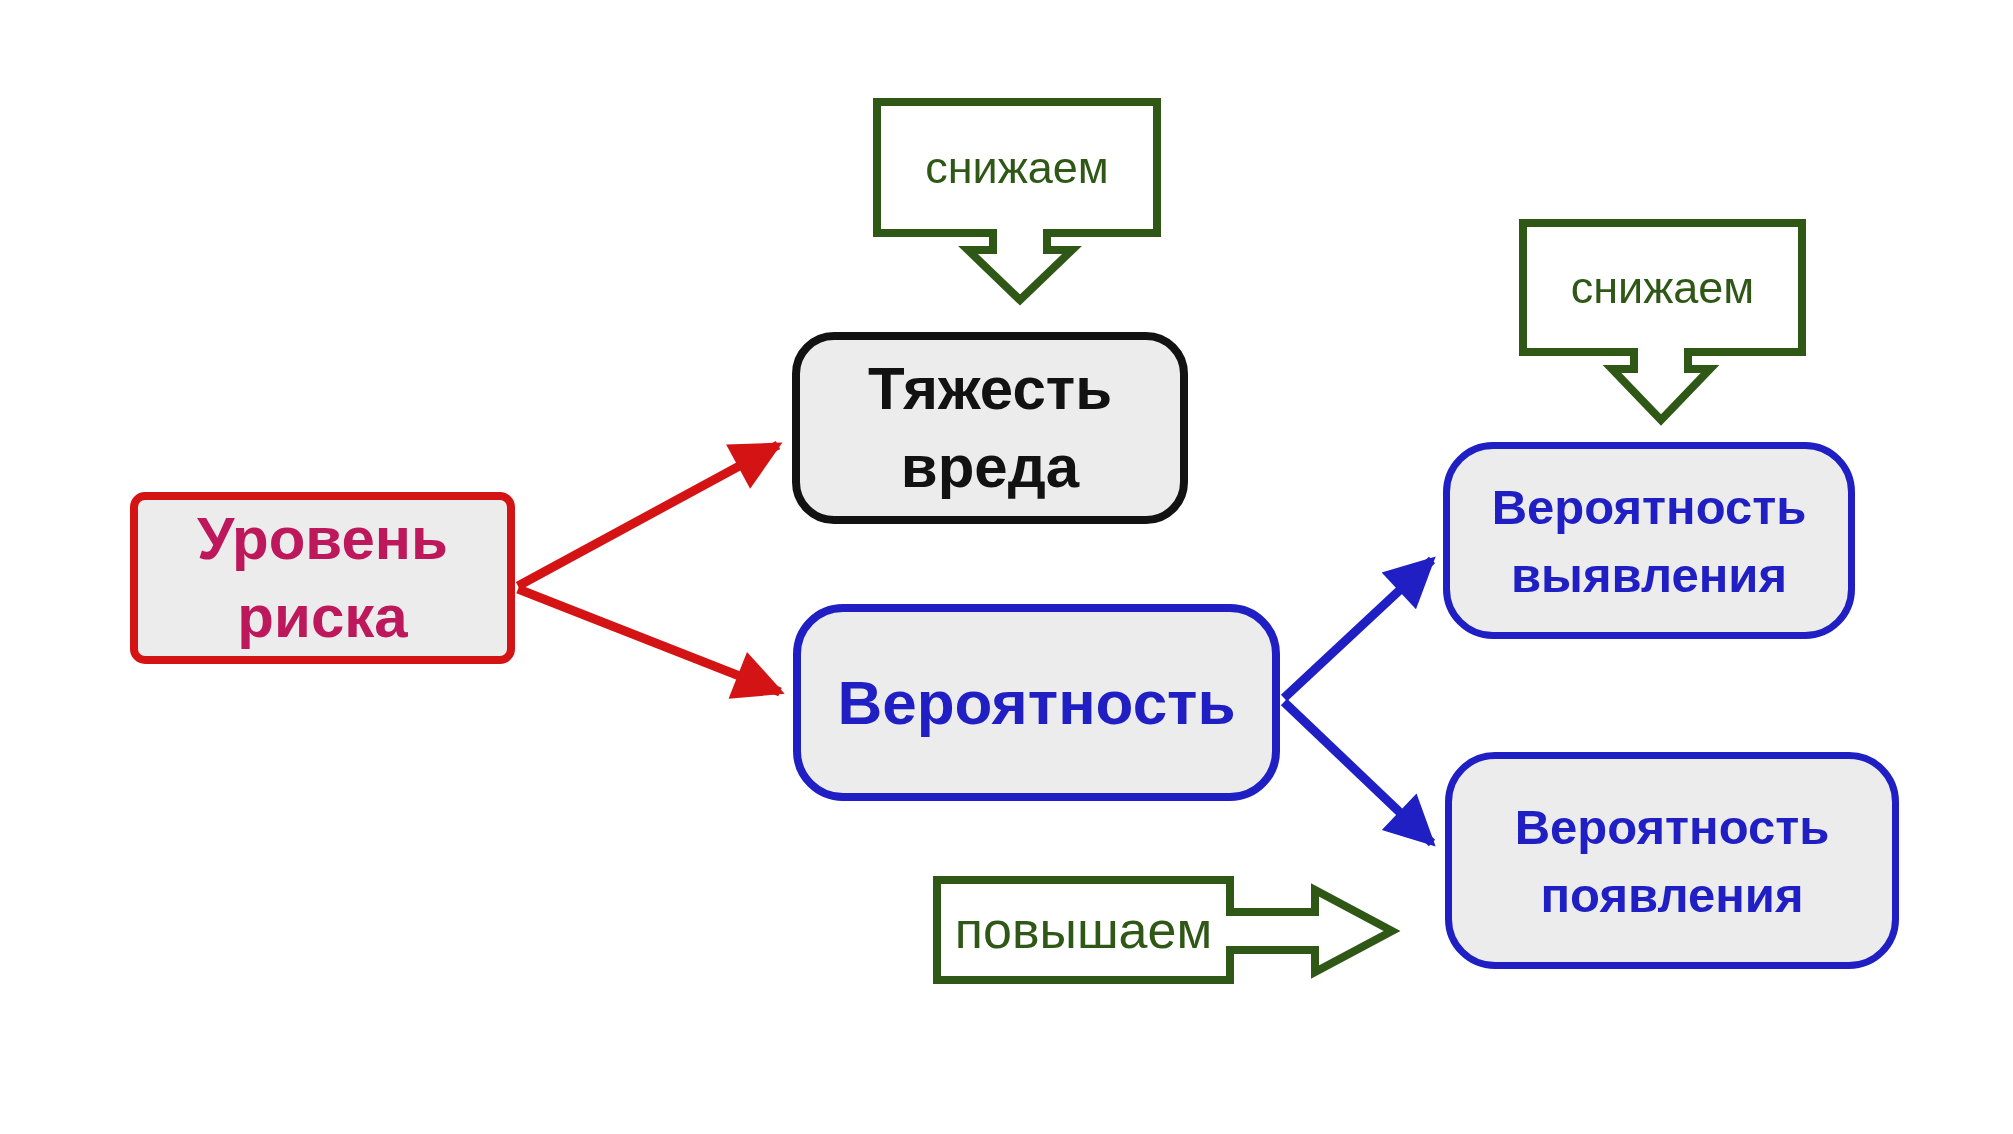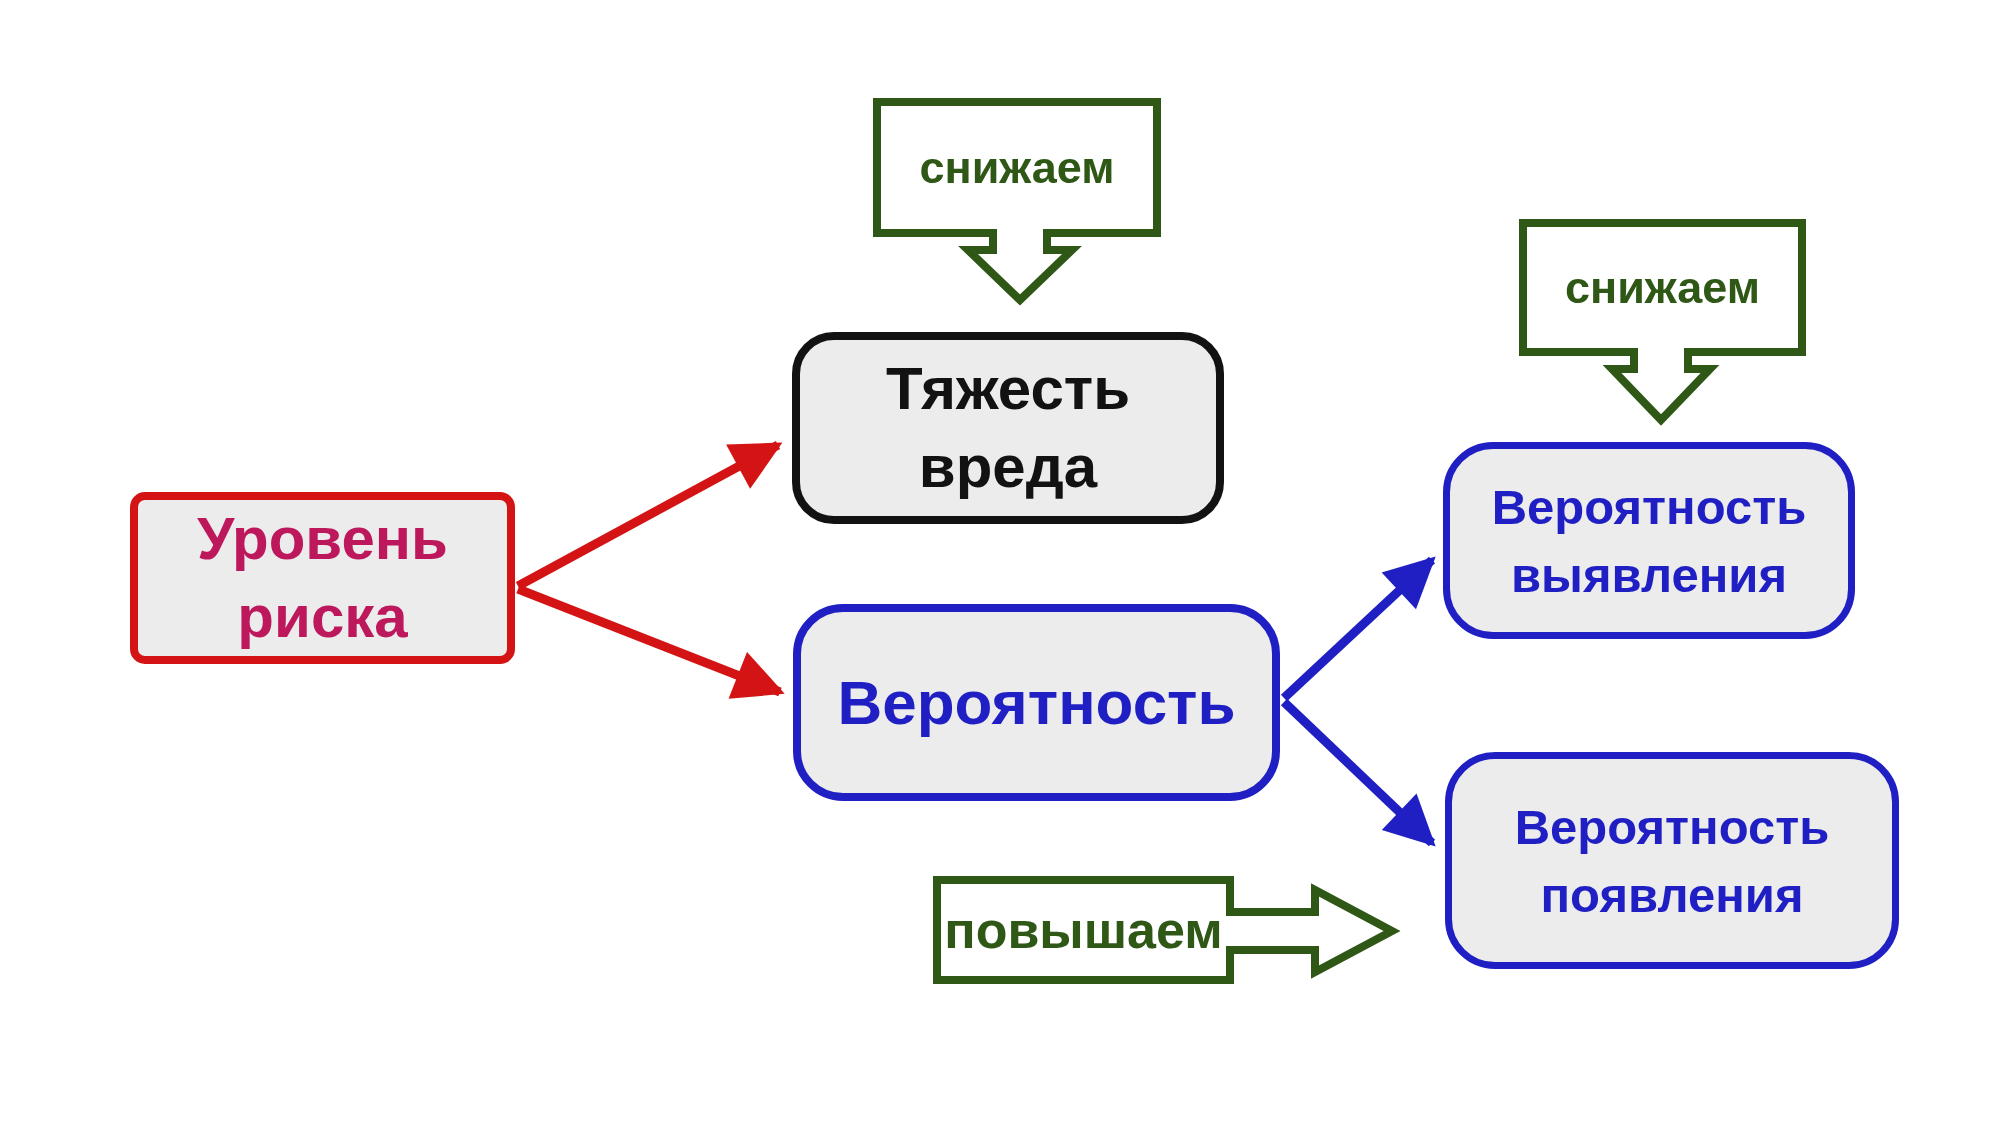--- a/index.html
+++ b/index.html
@@ -17,21 +17,21 @@
     display:flex;flex-direction:column;align-items:center;justify-content:center;
     text-align:center;font-weight:bold;
   }
   .node .ln{display:block;}
   #node-risk{
     left:130px;top:492px;width:385px;height:172px;
     border:8px solid #d41414;border-radius:15px;
     color:#be185d;font-size:60px;line-height:78px;
   }
   #node-severity{
-    left:792px;top:332px;width:432px;height:192px;
+    left:792px;top:332px;width:396px;height:192px;
     border:8px solid #121212;border-radius:42px;
     color:#121212;font-size:60px;line-height:78px;
   }
   #node-probability{
     left:793px;top:604px;width:487px;height:197px;
     border:8px solid #1f1fc4;border-radius:50px;
     color:#1f1fc4;font-size:62px;line-height:70px;
   }
   #node-occurrence{
     left:1443px;top:442px;width:412px;height:197px;
@@ -39,21 +39,21 @@
     color:#1f1fc4;font-size:49px;line-height:68px;
   }
   #node-detection{
     left:1445px;top:752px;width:454px;height:217px;
     border:7px solid #1f1fc4;border-radius:50px;
     color:#1f1fc4;font-size:49px;line-height:68px;
   }
   .callout-label{
     position:absolute;box-sizing:border-box;
     display:flex;align-items:center;justify-content:center;
-    color:#2f5817;font-weight:bold;text-align:center;
+    color:#2f5817;font-weight:normal;text-align:center;
   }
   #label-reduce-severity{left:877px;top:102px;width:280px;height:131px;font-size:45px;}
   #label-reduce-occurrence{left:1523px;top:223px;width:279px;height:129px;font-size:45px;}
   #label-increase-detection{left:937px;top:880px;width:293px;height:100px;font-size:52px;}
 </style>
 </head>
 <body>
 
 <div class="canvas">
 

